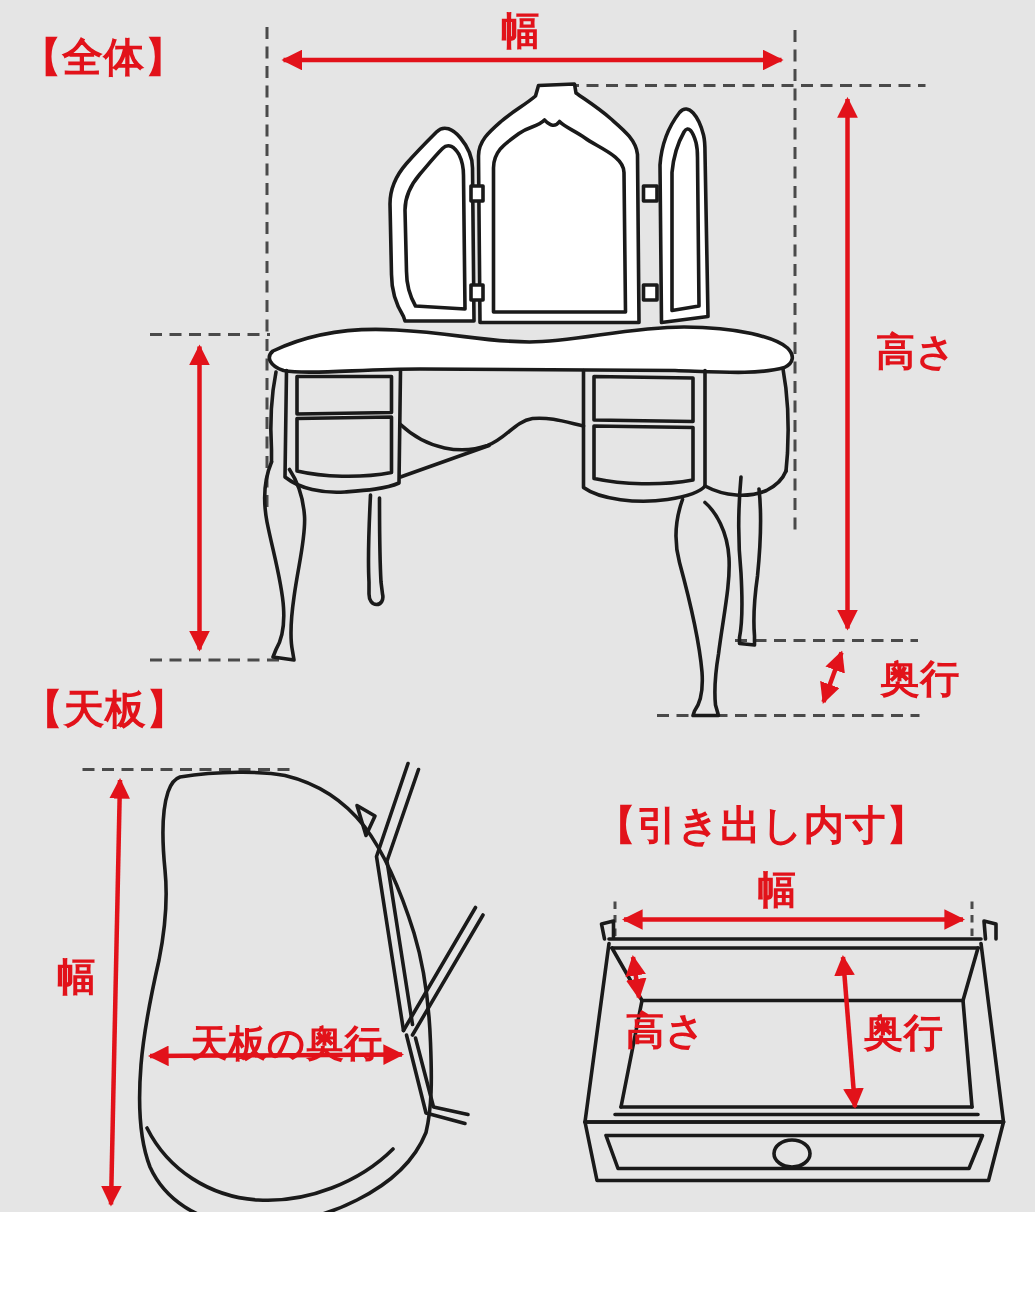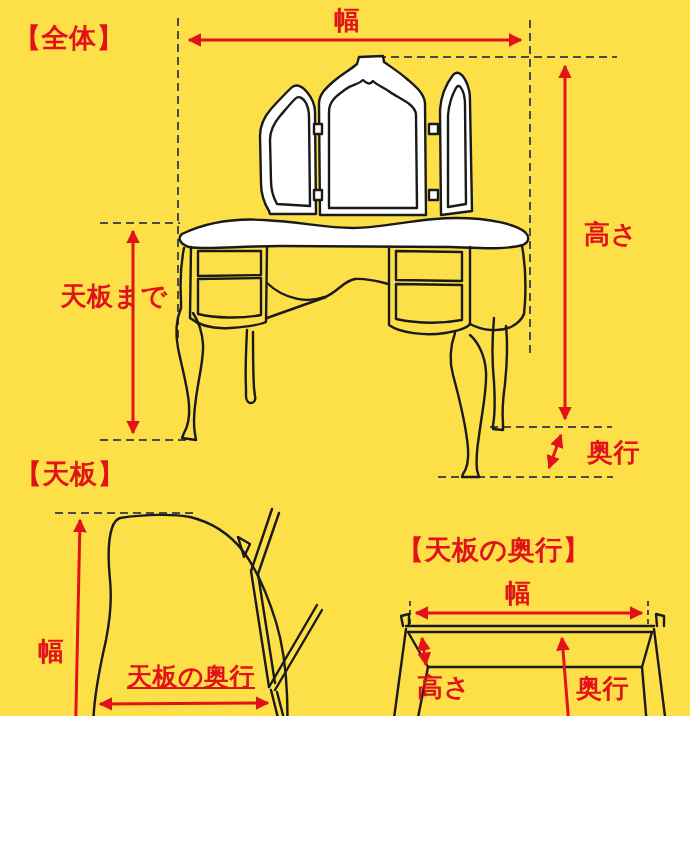--- a/index.html
+++ b/index.html
@@ -1,17 +1,17 @@
 <!DOCTYPE html>
 <html><head>
 <meta charset="utf-8">
 <style>
   html,body{margin:0;padding:0;background:#fff;}
   .canvas{
-    position:relative;width:690px;height:716px;background:#fde047;
+    position:relative;width:690px;height:808px;background:#e5e5e5;
     font-family:"Liberation Sans","DejaVu Sans",sans-serif;overflow:hidden;
   }
   .art{position:absolute;left:0;top:0;}
   .lbl{
     position:absolute;color:#e2121a;font-weight:bold;white-space:nowrap;
     line-height:1.18;letter-spacing:0.5px;
   }
   .title{font-size:27px;}
   .dim{font-size:26px;}
   .dim-sm{font-size:25px;}
@@ -167,32 +167,31 @@
     </g>
   </svg>
 
   <div class="lbl title" style="left:14px;top:23px;">【全体】</div>
 
   <div class="lbl dim" style="left:334px;top:5px;">幅</div>
 
   <div class="lbl dim" style="left:584px;top:219px;">高さ</div>
 
   <div class="lbl dim center stack" style="left:58px;top:281px;width:112px;">
-    <div>天板まで</div>
   </div>
 
   <div class="lbl dim" style="left:587px;top:437px;">奥行</div>
 
   <div class="lbl title" style="left:15px;top:461px;font-family:Liberation Mono, monospace;">【天板】</div>
 
   <div class="lbl dim" style="left:38px;top:636px;">幅</div>
 
-  <div class="lbl dim-sm" style="left:127px;top:662px;text-decoration:underline;">天板の奥行</div>
+  <div class="lbl dim-sm" style="left:127px;top:682px;">天板の奥行</div>
 
-  <div class="lbl title" style="left:397px;top:535px;">【天板の奥行】</div>
+  <div class="lbl title" style="left:397px;top:535px;">【引き出し内寸】</div>
 
   <div class="lbl dim" style="left:505px;top:578px;">幅</div>
 
   <div class="lbl dim" style="left:417px;top:672px;">高さ</div>
 
   <div class="lbl dim" style="left:576px;top:673px;">奥行</div>
 
 </div>
 
 </body></html>

